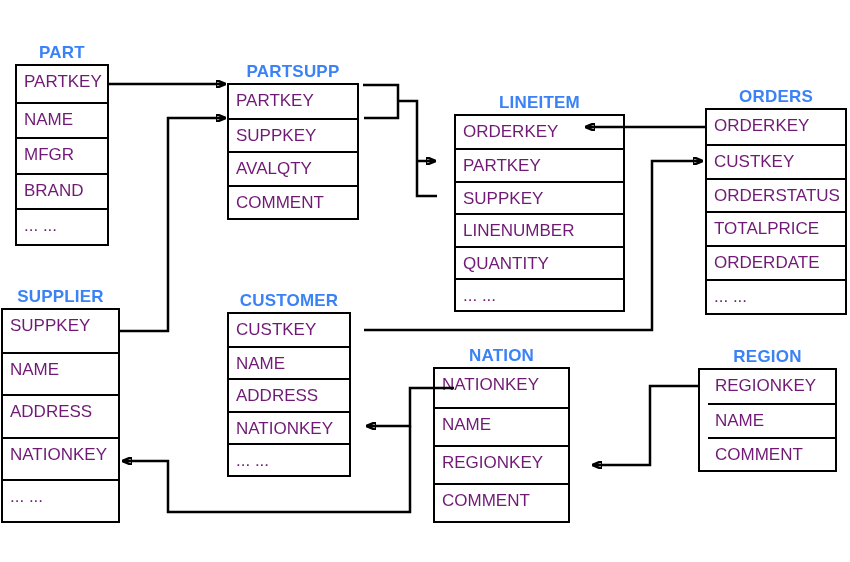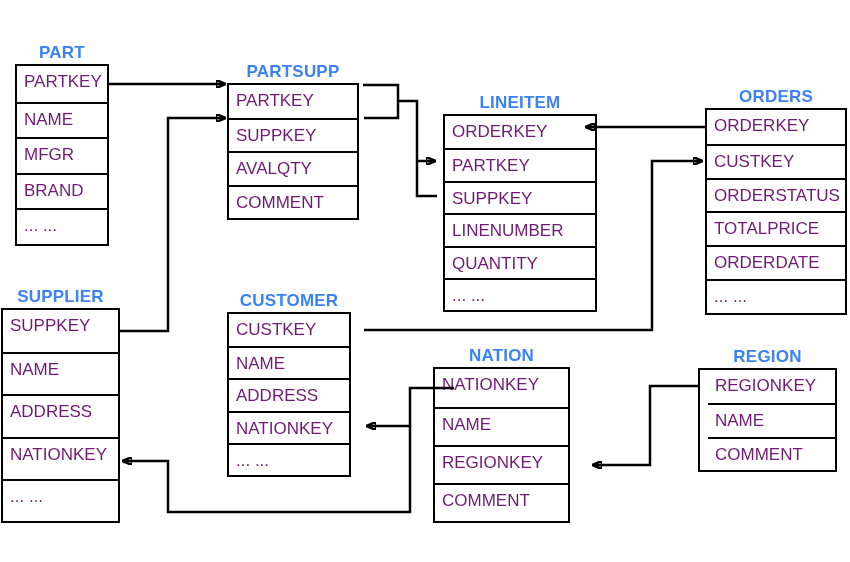--- a/index.html
+++ b/index.html
@@ -15,21 +15,21 @@
   }
   .etable .rows{display:block;}
   .etable .row{
     box-sizing:border-box;height:var(--rh);padding:5px 3px 0 7px;
     font-size:17px;line-height:1.25;color:#701a75;white-space:nowrap;overflow:hidden;
   }
   .etable .row + .row{border-top:2px solid #000;}
   
   #t-part     {left:15px;  top:64px;  width:94px;  --rh:35.6px;}
   #t-partsupp {left:227px; top:67px;  width:132px;margin-top:16px; --rh:33.2px;}
-  #t-lineitem {left:443px; top:114px; width:154px; --rh:32.4px;}
+  #t-lineitem {left:454px; top:114px; width:171px; --rh:32.4px;}
   #t-orders   {left:705px; top:108px; width:142px; --rh:33.8px;}
   #t-supplier {left:1px;   top:308px; width:119px; --rh:42.2px;}
   #t-customer {left:227px; top:312px; width:124px; --rh:32.2px;}
   #t-nation   {left:433px; top:367px; width:137px; --rh:38px;}
   #t-region   {left:698px; top:368px; width:139px;padding-left:8px; --rh:33.3px;}
   #wires{position:absolute;left:0;top:0;width:850px;height:562px;pointer-events:none;}
   #wires path{fill:none;stroke:#000;stroke-width:2.5;stroke-linejoin:miter;}
 </style>
 </head>
 <body>

